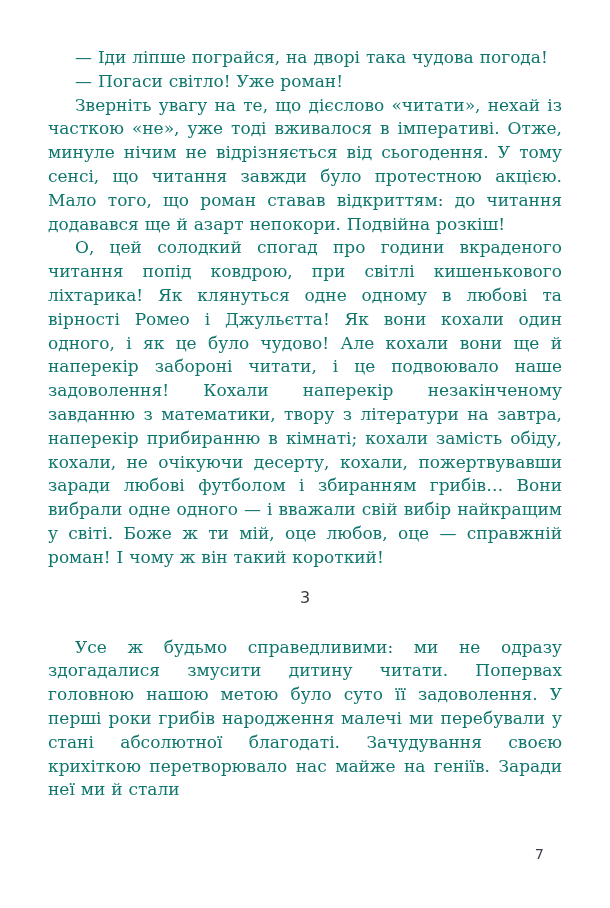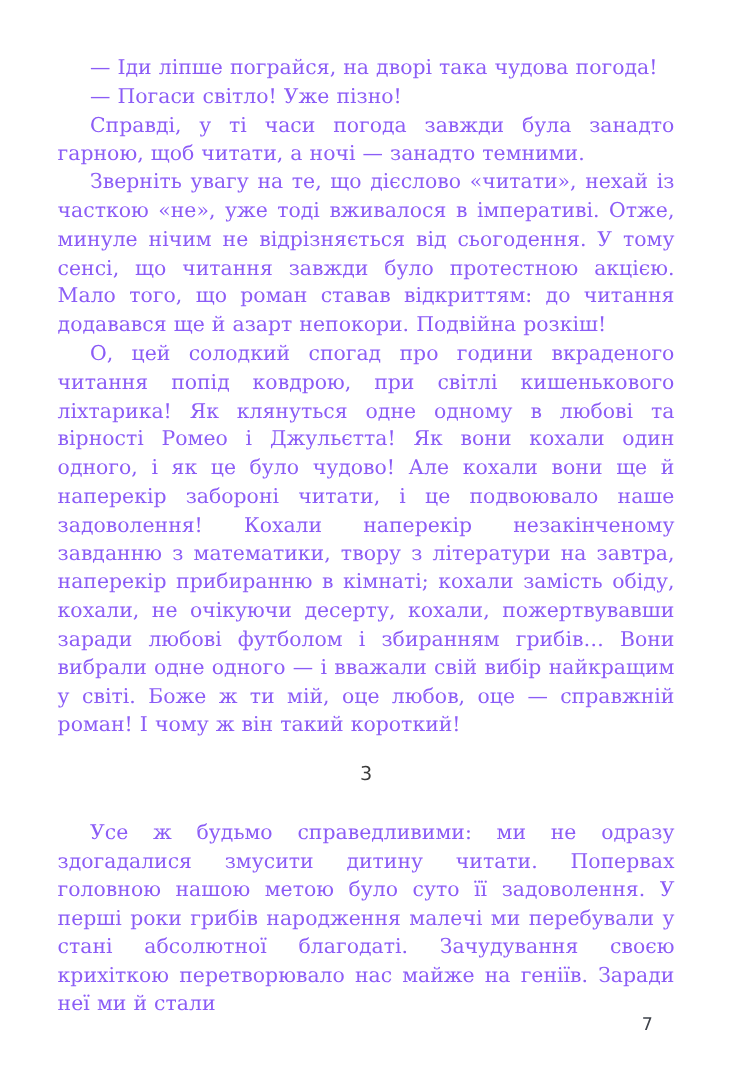--- a/index.html
+++ b/index.html
@@ -18,21 +18,21 @@
   .text-column {
     position: absolute;
     left: 48px;
     top: 46px;
     width: 514px;
   }
   .para {
     margin: 0;
     font-size: 17px;
     line-height: 23.8px;
-    color: #8b5cf6;
+    color: #0f766e;
     text-align: justify;
     text-indent: 27px;
     hyphens: auto;
     -webkit-hyphens: auto;
     word-spacing: 0.5px;
   }
   .section-number {
     margin: 18px 0 28px 0;
     font-family: "DejaVu Sans", "Liberation Sans", sans-serif;
     font-size: 16px;
@@ -50,21 +50,20 @@
     color: #3f434b;
     line-height: 16px;
   }
 </style>
 </head>
 <body>
 
 <div class="page">
   <main class="text-column">
     <p class="para">— Іди ліпше пограйся, на дворі така чудова погода!</p>
-    <p class="para">— Погаси світло! Уже пізно!</p>
-    <p class="para">Справді, у ті часи погода завжди була занадто гарною, щоб читати, а ночі — занадто темними.</p>
+    <p class="para">— Погаси світло! Уже роман!</p>
     <p class="para">Зверніть увагу на те, що дієслово «читати», нехай із часткою «не», уже тоді вживалося в імперативі. Отже, минуле нічим не відрізняється від сьогодення. У тому сенсі, що читання завжди було протестною акцією. Мало того, що роман ставав відкриттям: до читання додавався ще й азарт непокори. Подвійна розкіш!</p>
     <p class="para">О, цей солодкий спогад про години вкраденого читання попід ковдрою, при світлі кишенькового ліхтарика! Як клянуться одне одному в любові та вірності Ромео і Джульєтта! Як вони кохали один одного, і як це було чудово! Але кохали вони ще й наперекір забороні читати, і це подвоювало наше задоволення! Кохали наперекір незакінченому завданню з математики, твору з літератури на завтра, наперекір прибиранню в кімнаті; кохали замість обіду, кохали, не очікуючи десерту, кохали, пожертвувавши заради любові футболом і збиранням грибів… Вони вибрали одне одного — і вважали свій вибір найкращим у світі. Боже ж ти мій, оце любов, оце — справжній роман! І чому ж він такий короткий!</p>
     <h2 class="section-number">3</h2>
     <p class="para">Усе ж будьмо справедливими: ми не одразу здогадалися змусити дитину читати. Попервах головною нашою метою було суто її задоволення. У перші роки грибів народження малечі ми перебували у стані абсолютної благодаті. Зачудування своєю крихіткою перетворювало нас майже на геніїв. Заради неї ми й стали</p>
   </main>
   <span class="folio">7</span>
 </div>
 
 </body></html>

